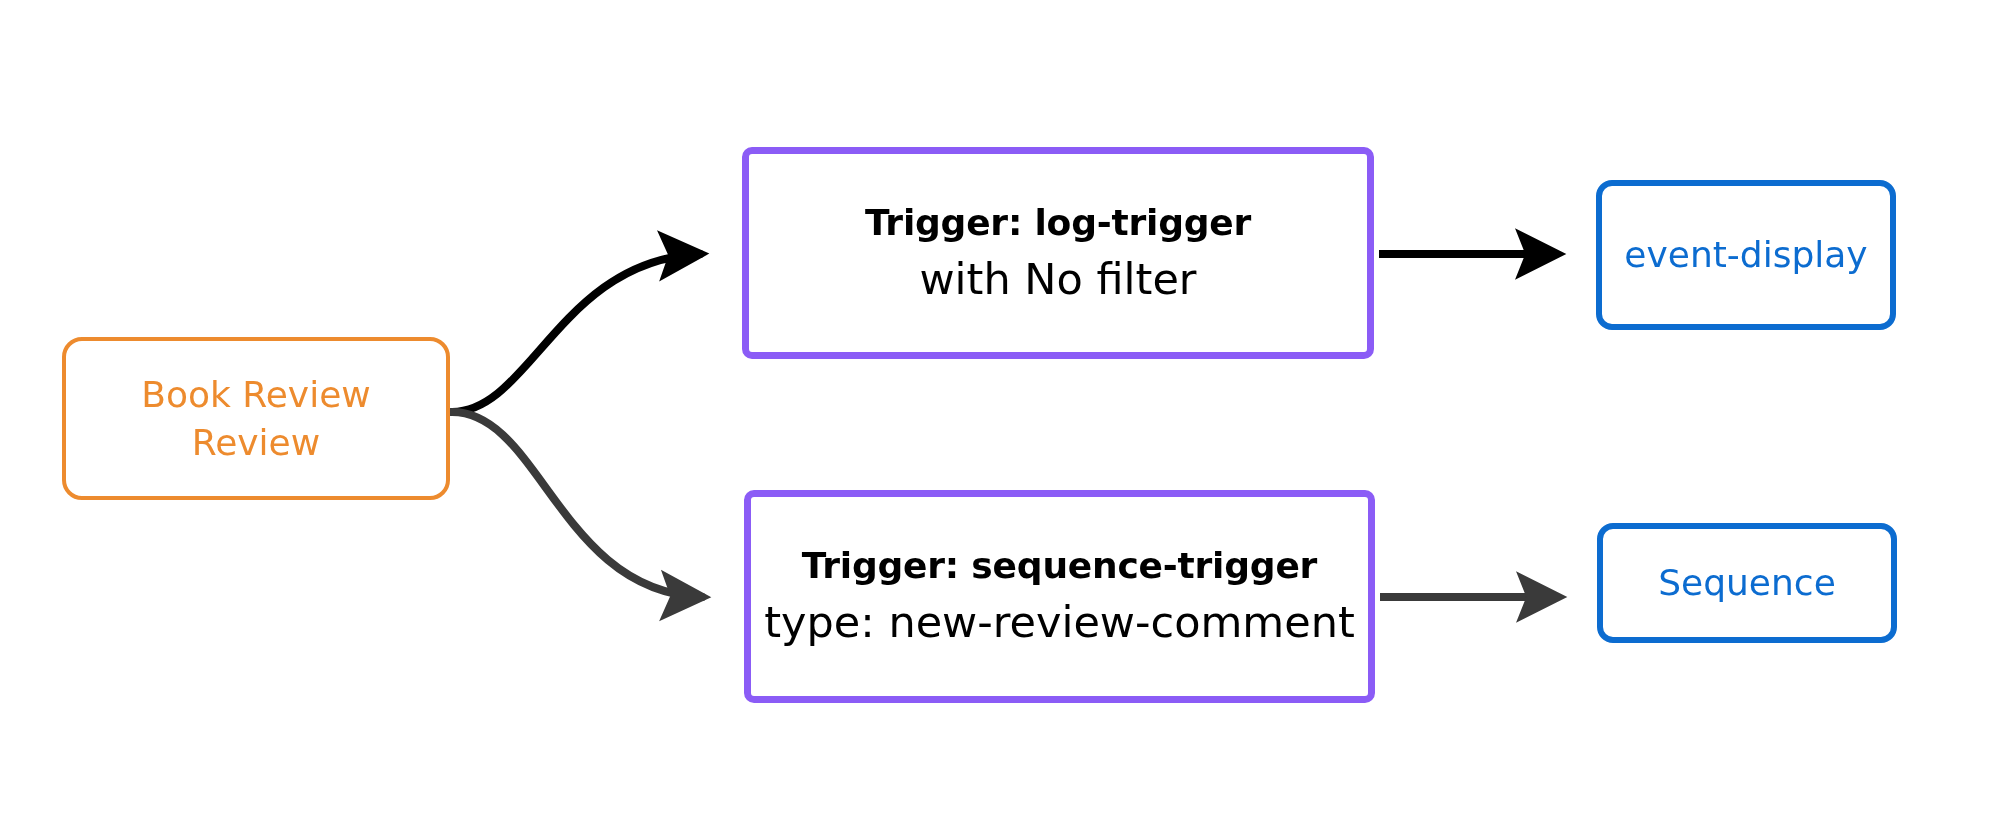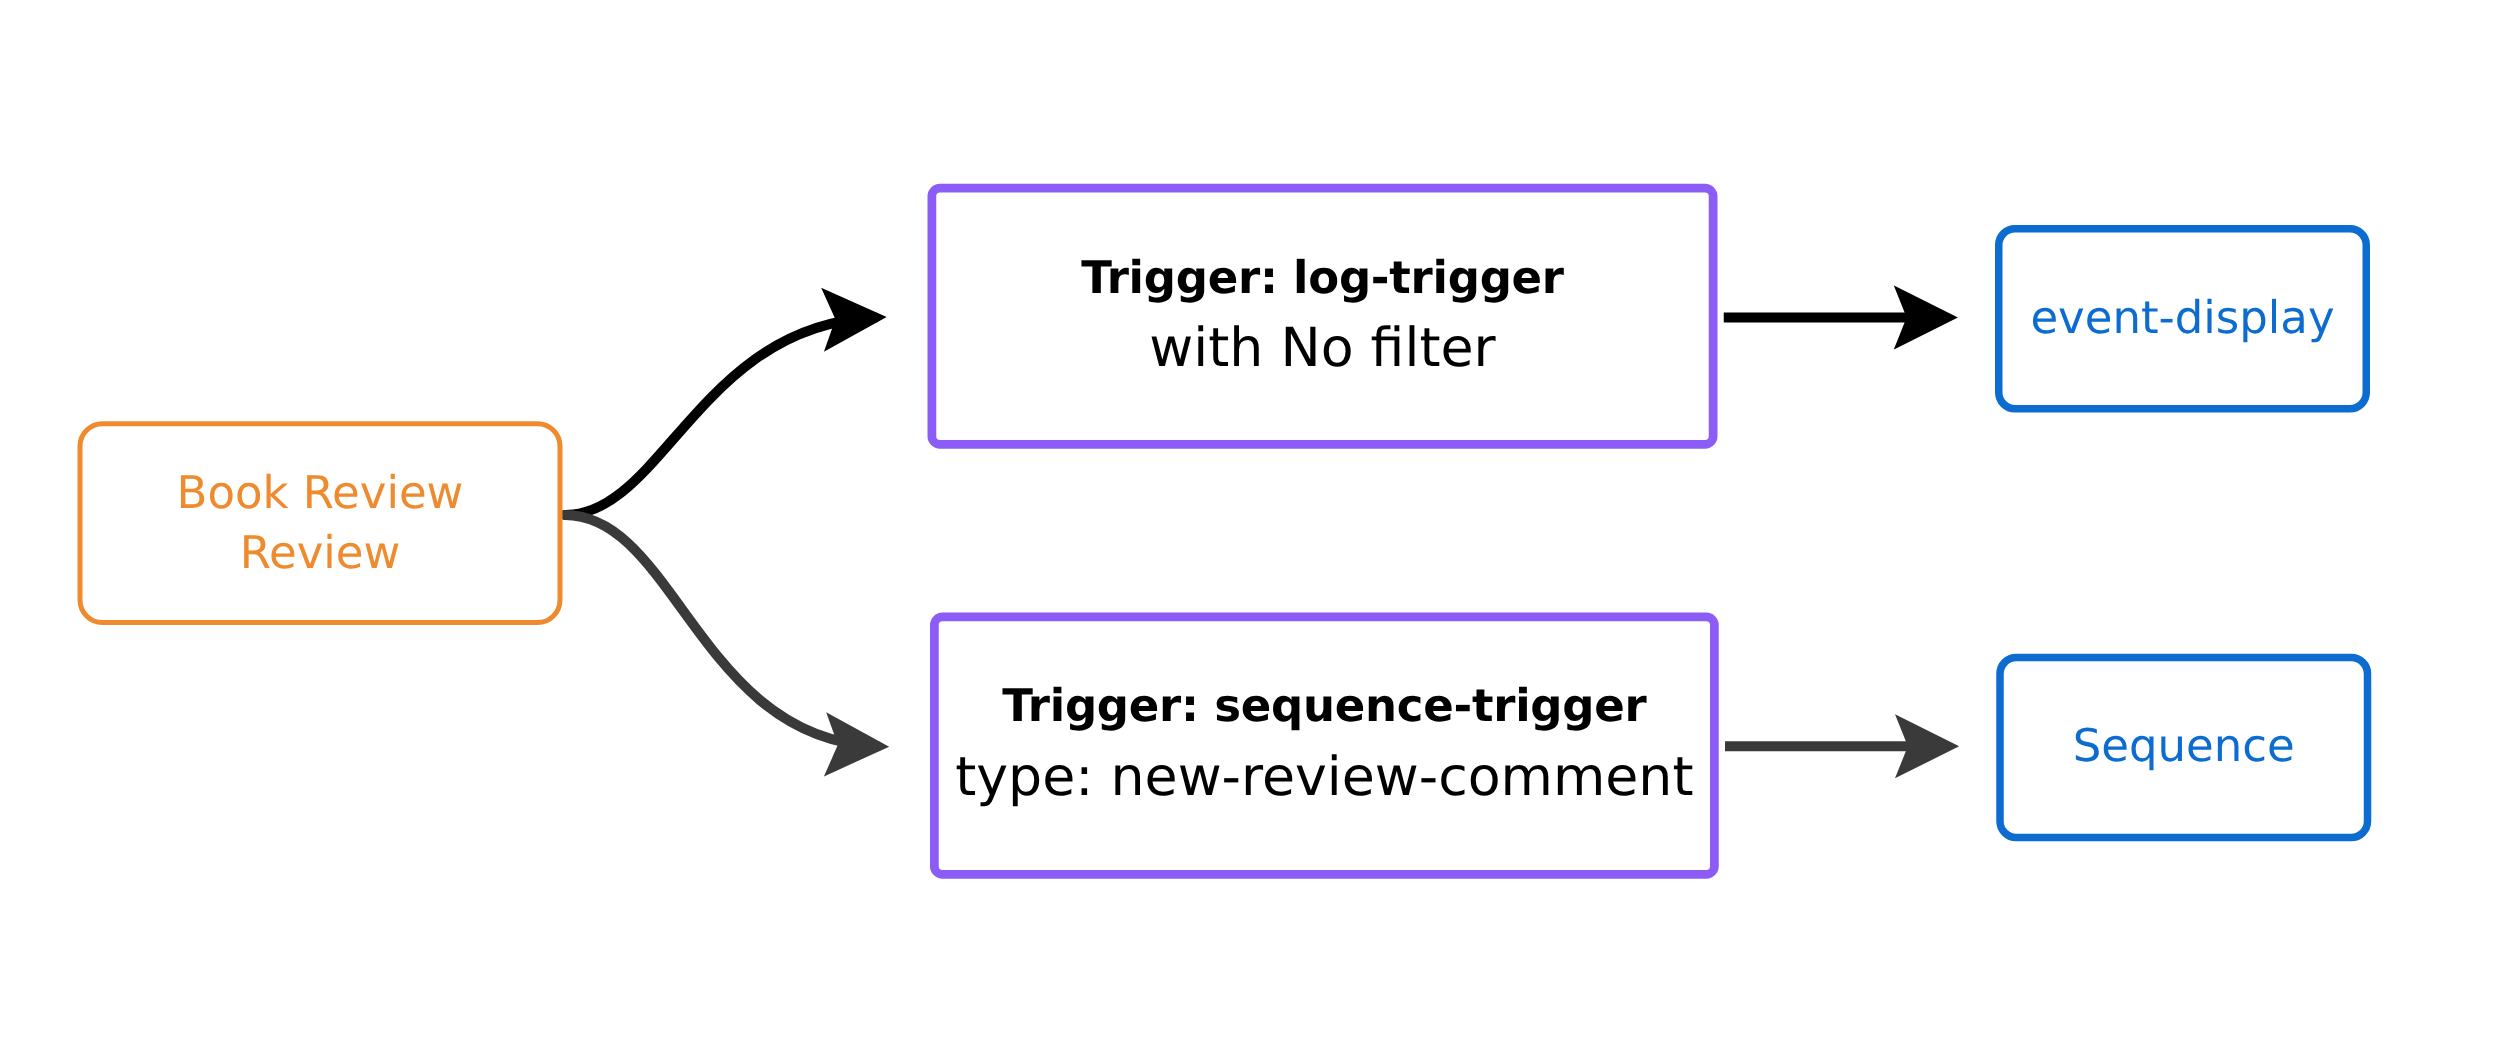--- a/index.html
+++ b/index.html
@@ -87,21 +87,21 @@
   .node-sink-event-display {
     left: 1596px;
     top: 180px;
     width: 300px;
     height: 150px;
   }
   .node-sink-sequence {
     left: 1597px;
     top: 523px;
     width: 300px;
-    height: 150px;
+    height: 120px;
   }
 </style>
 </head>
 <body>
 
 <div id="canvas">
 
   <svg id="edges" viewBox="0 0 1999 831" width="1999" height="831" xmlns="http://www.w3.org/2000/svg">
     <defs>
       <marker id="arrow-black" viewBox="0 0 12 12" refX="9" refY="6" markerWidth="7" markerHeight="7" orient="auto-start-reverse">

